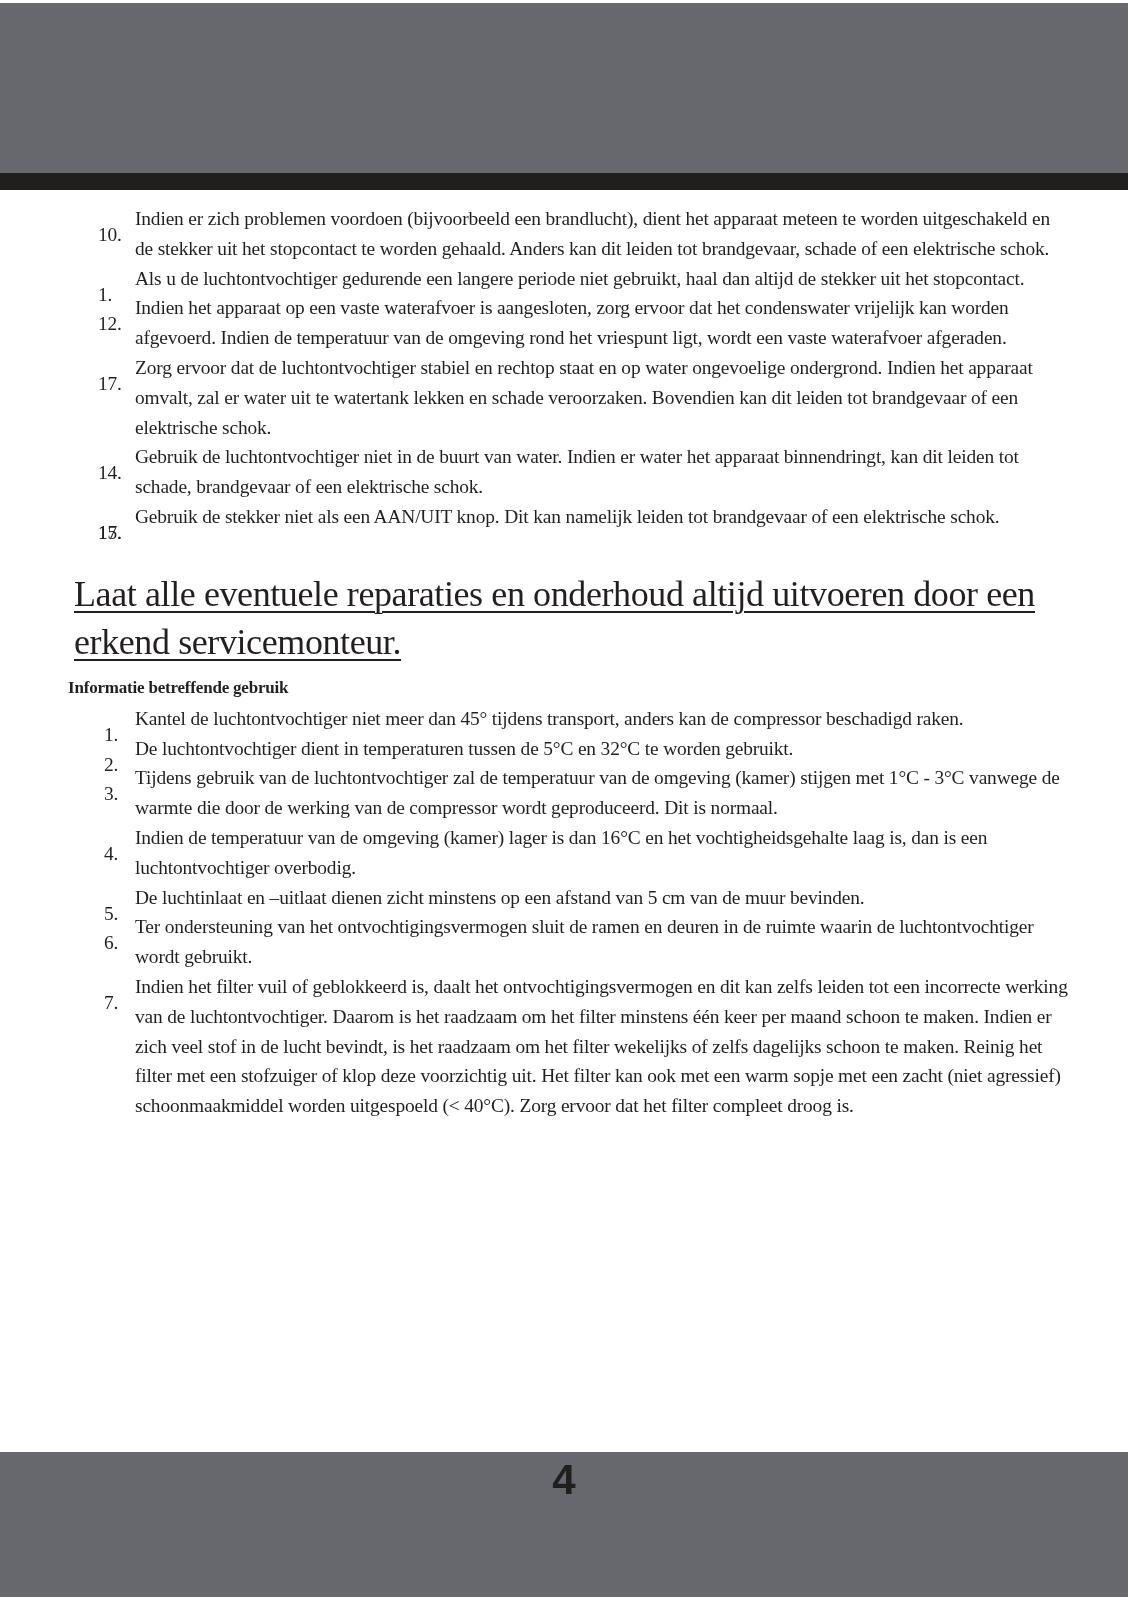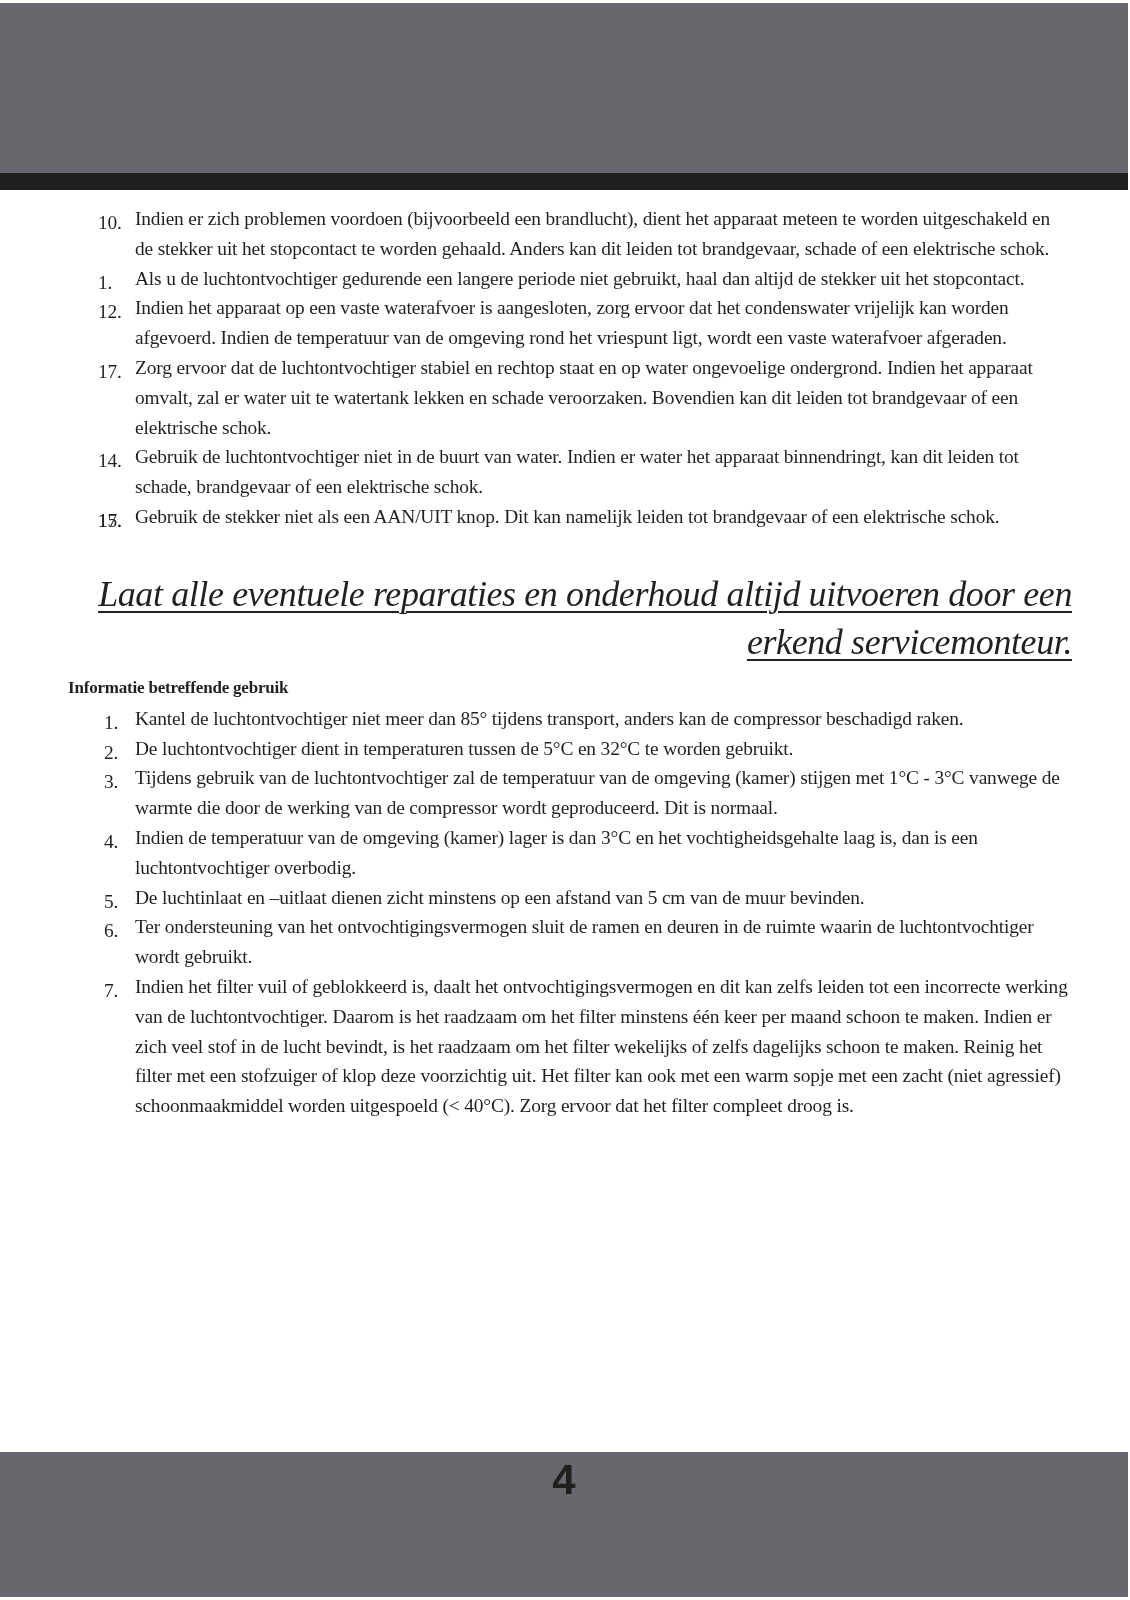--- a/index.html
+++ b/index.html
@@ -25,34 +25,33 @@
     }
     ol.list li {
       position: relative;
       padding-left: 135px;
       padding-right: 60px;
       font-size: 19.4px;
       line-height: 29.8px;
       letter-spacing: -0.15px;
     }
     ol.list li .num {
-      position: absolute; left: 98px; top: 4px;
+      position: absolute; left: 98px; top: 16px;
     }
     ol.list.info li .num { left: 104px; }
     .notice {
       margin-top: 38px;
-      text-align: right;
+      text-align: left;
       font-size: 36px;
       line-height: 48px;
       text-decoration: underline;
       text-underline-offset: 5px;
       text-decoration-thickness: 2px;
       letter-spacing: -0.4px;
       padding: 0 58px 0 74px;
-      font-style: italic;
     }
     .section-title {
       margin: 6px 0 0 68px;
       font-weight: bold;
       font-size: 17px;
       line-height: 32px;
       letter-spacing: -0.2px;
     }
     .footer-band {
       position: absolute; left: 0; top: 1452px; width: 1128px; height: 145px;
@@ -80,24 +79,24 @@
     <li><span class="num">14.</span><span>Gebruik de luchtontvochtiger niet in de buurt van water. Indien er water het apparaat binnendringt, kan dit leiden tot schade, brandgevaar of een elektrische schok.</span></li>
     <li><span class="num">15.</span></li>
     <li><span class="num">17.</span><span>Gebruik de stekker niet als een AAN/UIT knop. Dit kan namelijk leiden tot brandgevaar of een elektrische schok.</span></li>
   </ol>
 
   <div class="notice">Laat alle eventuele reparaties en onderhoud altijd uitvoeren door een erkend servicemonteur.</div>
 
   <div class="section-title">Informatie betreffende gebruik</div>
 
   <ol class="list info">
-    <li><span class="num">1.</span><span>Kantel de luchtontvochtiger niet meer dan 85° tijdens transport, anders kan de compressor beschadigd raken.</span></li>
+    <li><span class="num">1.</span><span>Kantel de luchtontvochtiger niet meer dan 45° tijdens transport, anders kan de compressor beschadigd raken.</span></li>
     <li><span class="num">2.</span><span>De luchtontvochtiger dient in temperaturen tussen de 5°C en 32°C te worden gebruikt.</span></li>
     <li><span class="num">3.</span><span>Tijdens gebruik van de luchtontvochtiger zal de temperatuur van de omgeving (kamer) stijgen met 1°C - 3°C vanwege de warmte die door de werking van de compressor wordt geproduceerd. Dit is normaal.</span></li>
-    <li><span class="num">4.</span><span>Indien de temperatuur van de omgeving (kamer) lager is dan 3°C en het vochtigheidsgehalte laag is, dan is een luchtontvochtiger overbodig.</span></li>
+    <li><span class="num">4.</span><span>Indien de temperatuur van de omgeving (kamer) lager is dan 16°C en het vochtigheidsgehalte laag is, dan is een luchtontvochtiger overbodig.</span></li>
     <li><span class="num">5.</span><span>De luchtinlaat en –uitlaat dienen zicht minstens op een afstand van 5 cm van de muur bevinden.</span></li>
     <li><span class="num">6.</span><span>Ter ondersteuning van het ontvochtigingsvermogen sluit de ramen en deuren in de ruimte waarin de luchtontvochtiger wordt gebruikt.</span></li>
     <li><span class="num">7.</span><span>Indien het filter vuil of geblokkeerd is, daalt het ontvochtigingsvermogen en dit kan zelfs leiden tot een incorrecte werking van de luchtontvochtiger. Daarom is het raadzaam om het filter minstens één keer per maand schoon te maken. Indien er zich veel stof in de lucht bevindt, is het raadzaam om het filter wekelijks of zelfs dagelijks schoon te maken. Reinig het filter met een stofzuiger of klop deze voorzichtig uit. Het filter kan ook met een warm sopje met een zacht (niet agressief) schoonmaakmiddel worden uitgespoeld (&lt; 40°C). Zorg ervoor dat het filter compleet droog is.</span></li>
   </ol>
 </div>
 
 <div class="footer-band"></div>
 <div class="page-number">4</div>
 
 </body></html>

